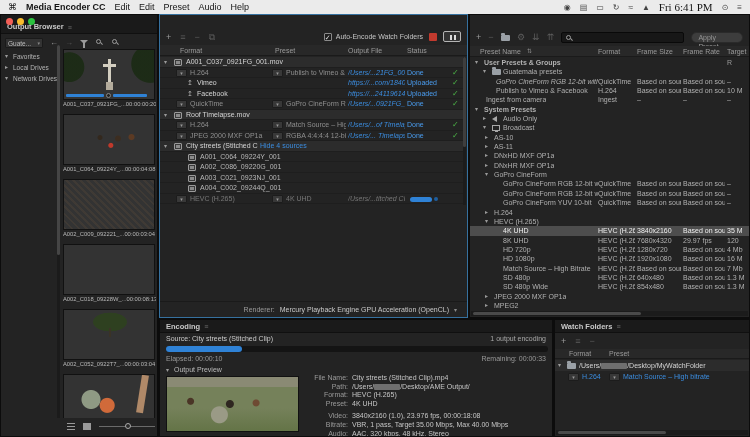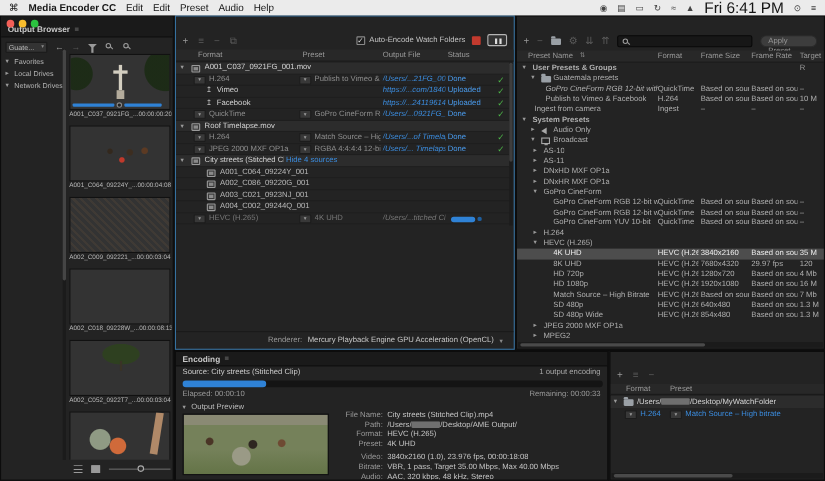--- a/index.html
+++ b/index.html
@@ -5,21 +5,21 @@
   * { margin:0; padding:0; box-sizing:border-box; }
   html,body { width:750px; height:437px; background:#0c0c0c; overflow:hidden;
     font-family:"Liberation Sans", sans-serif; }
 
   
   .menubar { position:absolute; top:0; left:0; width:750px; height:14px; background:#ebebeb;
     display:flex; align-items:center; gap:9px; padding:0 8px; font-size:9px; color:#151515; z-index:50; }
   .menubar .app { font-weight:bold; }
   .menubar .sp { flex:1; }
   .menubar .sic { color:#444; font-size:8px; }
-  .menubar .clock { font-size:14px; }
+  .menubar .clock { font-size:11px;font-family:Liberation Serif, serif; }
 
   .desktop { position:absolute; top:14px; left:0; width:750px; height:423px; background:#0c0c0c; }
 
   
   .panel { position:absolute; background:#232323; border:1px solid #0c0c0c; overflow:hidden; }
   #media-browser { left:0;   top:0;   width:158px; height:423px; }
   #queue         { left:159px; top:0; width:309px; height:304px; border:1px solid #36719f; }
   #preset-browser{ left:469px; top:0; width:281px; height:304px; }
   #encoding      { left:159px; top:305px; width:394px; height:118px; }
   #watch-folders { left:554px; top:305px; width:196px; height:118px; }
@@ -676,20 +676,24 @@
           <span class="fv">VBR, 1 pass, Target 35.00 Mbps, Max 40.00 Mbps</span>
         </div>
       <div class="enc-frow">
           <span class="fl">Audio:</span>
           <span class="fv">AAC, 320 kbps, 48 kHz, Stereo</span>
         </div>
     </div>
   </div>
 
   <div class="panel" id="watch-folders">
+    <div class="ptabbar">
+      <span class="ptab">Watch Folders</span>
+      <span class="pmenu hb"></span>
+    </div>
     <div class="wf-toolbar">
       <span class="tbico pl"></span>
       <span class="tbico hb dim"></span>
       <span class="tbico mn dim"></span>
     </div>
     <div class="wf-headers">
       <span style="left:14px;">Format</span>
       <span style="left:54px;">Preset</span>
     </div>
     <div class="wf-rows">

